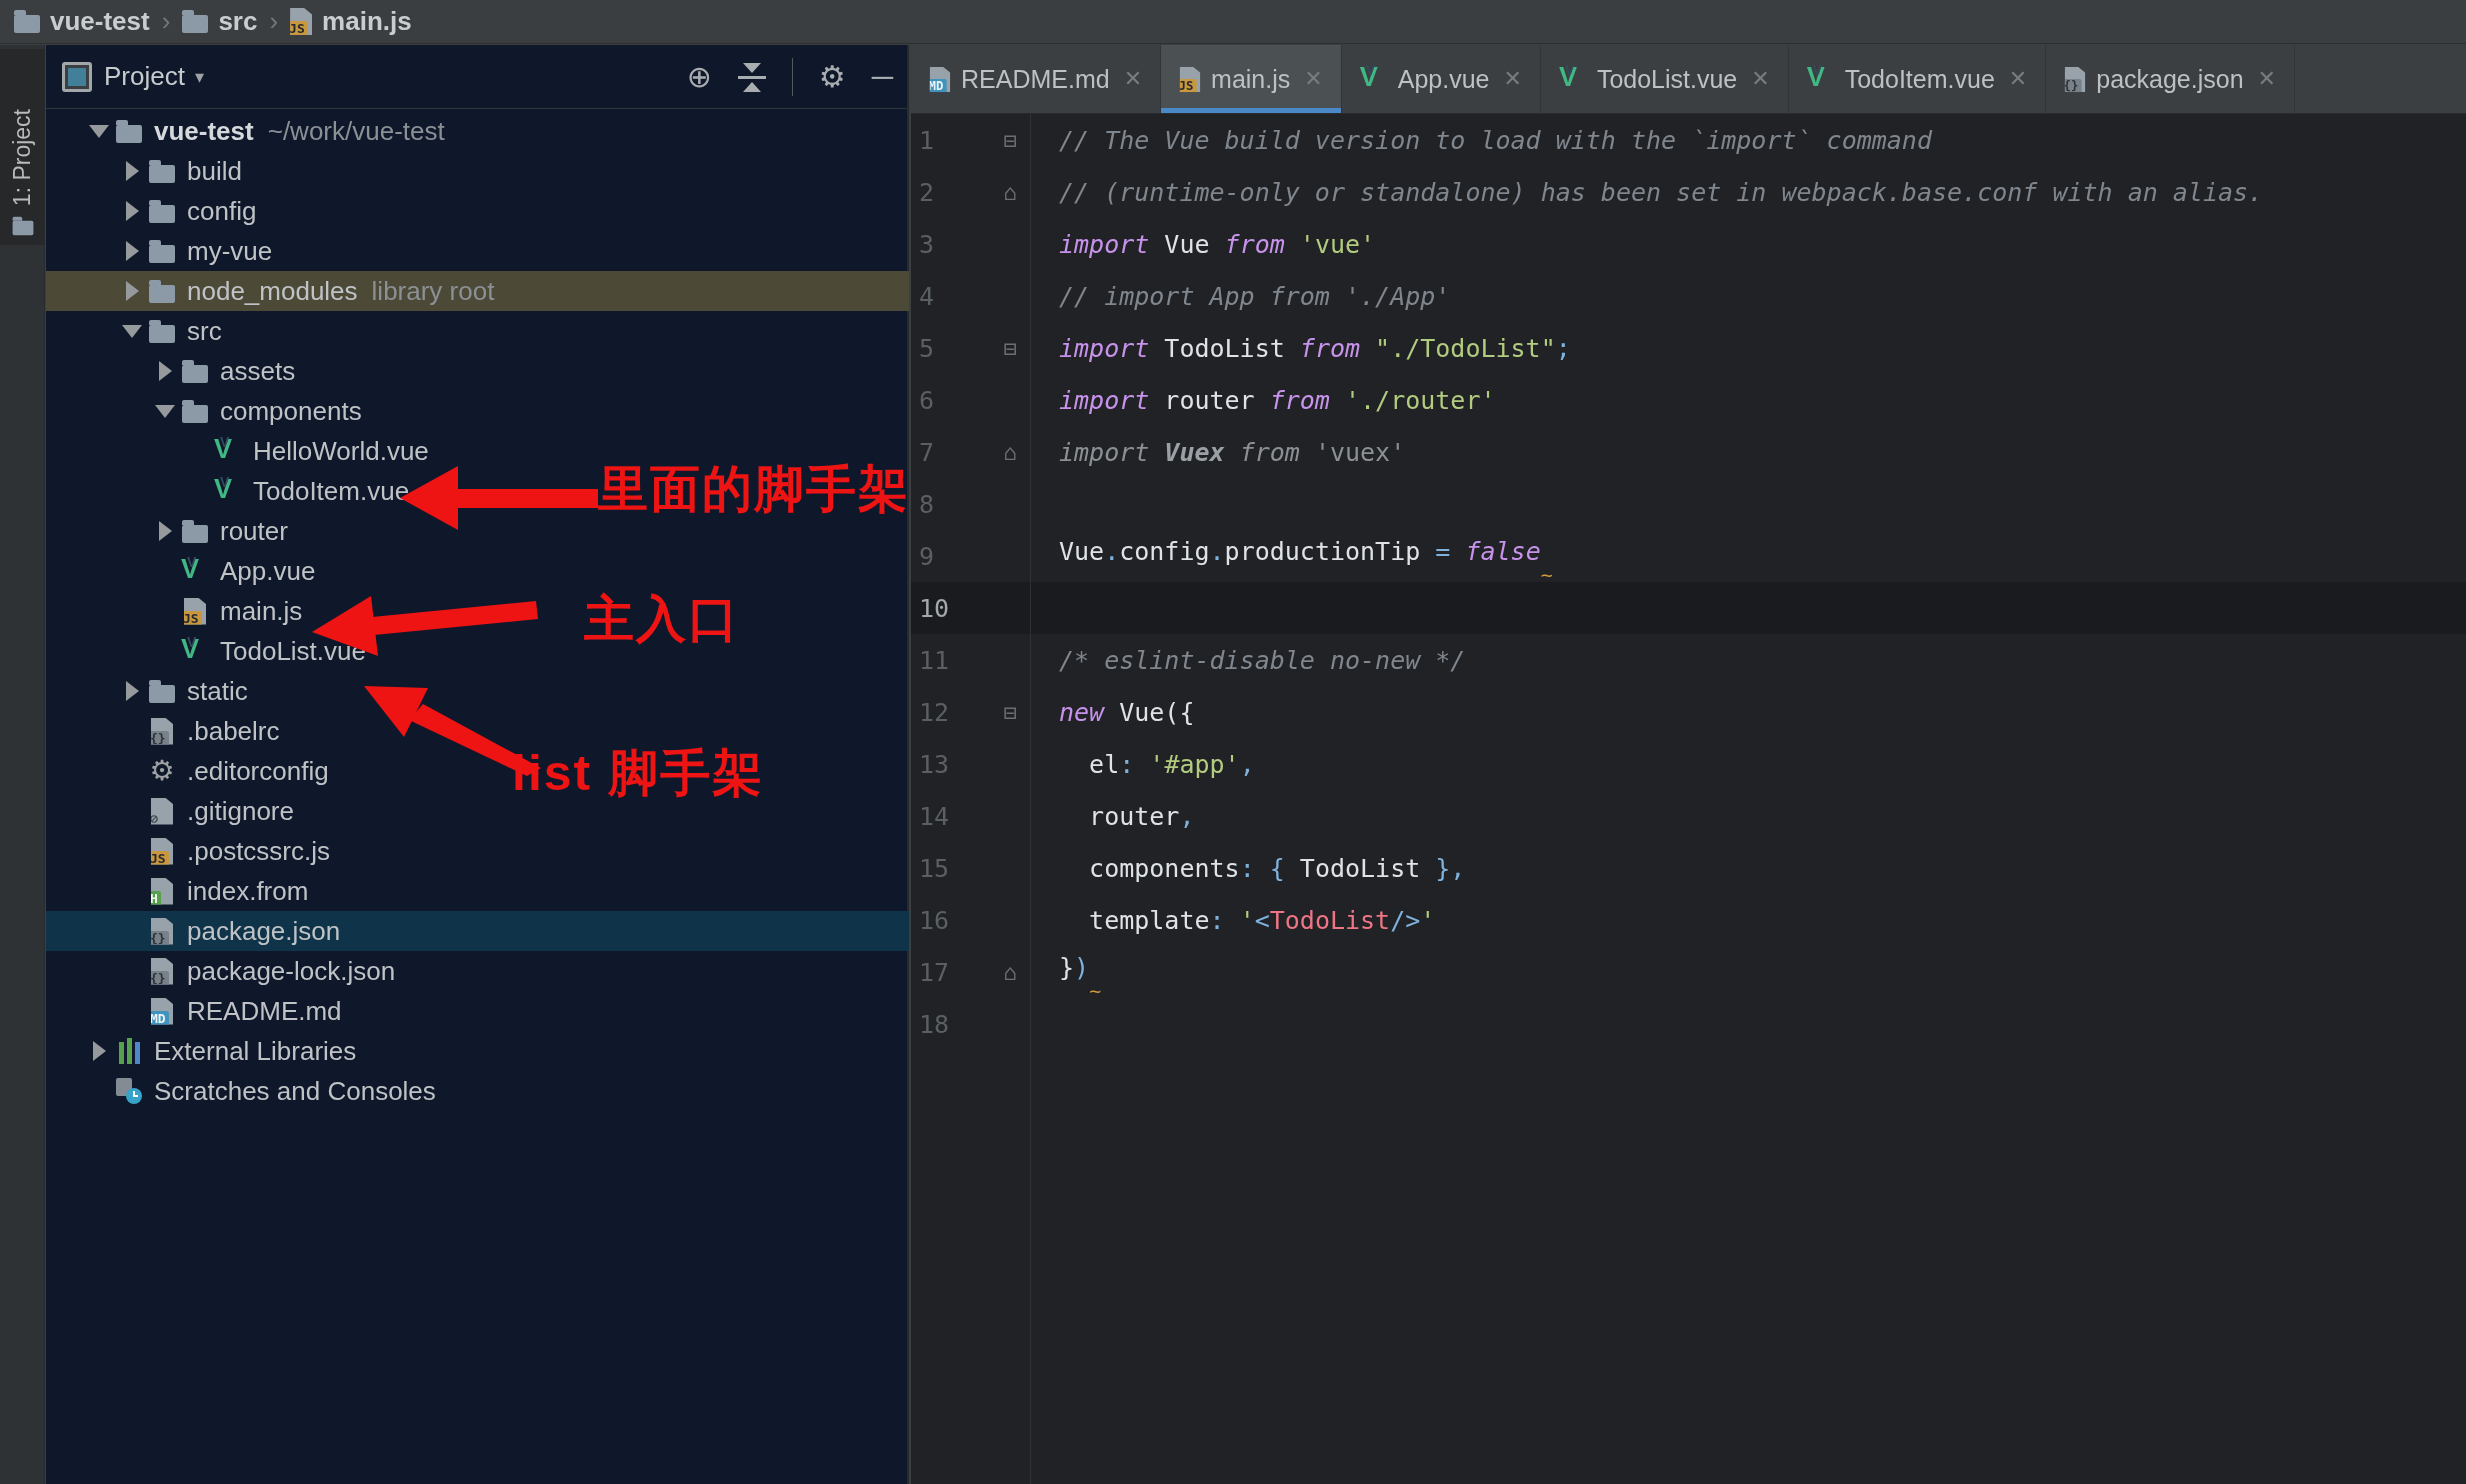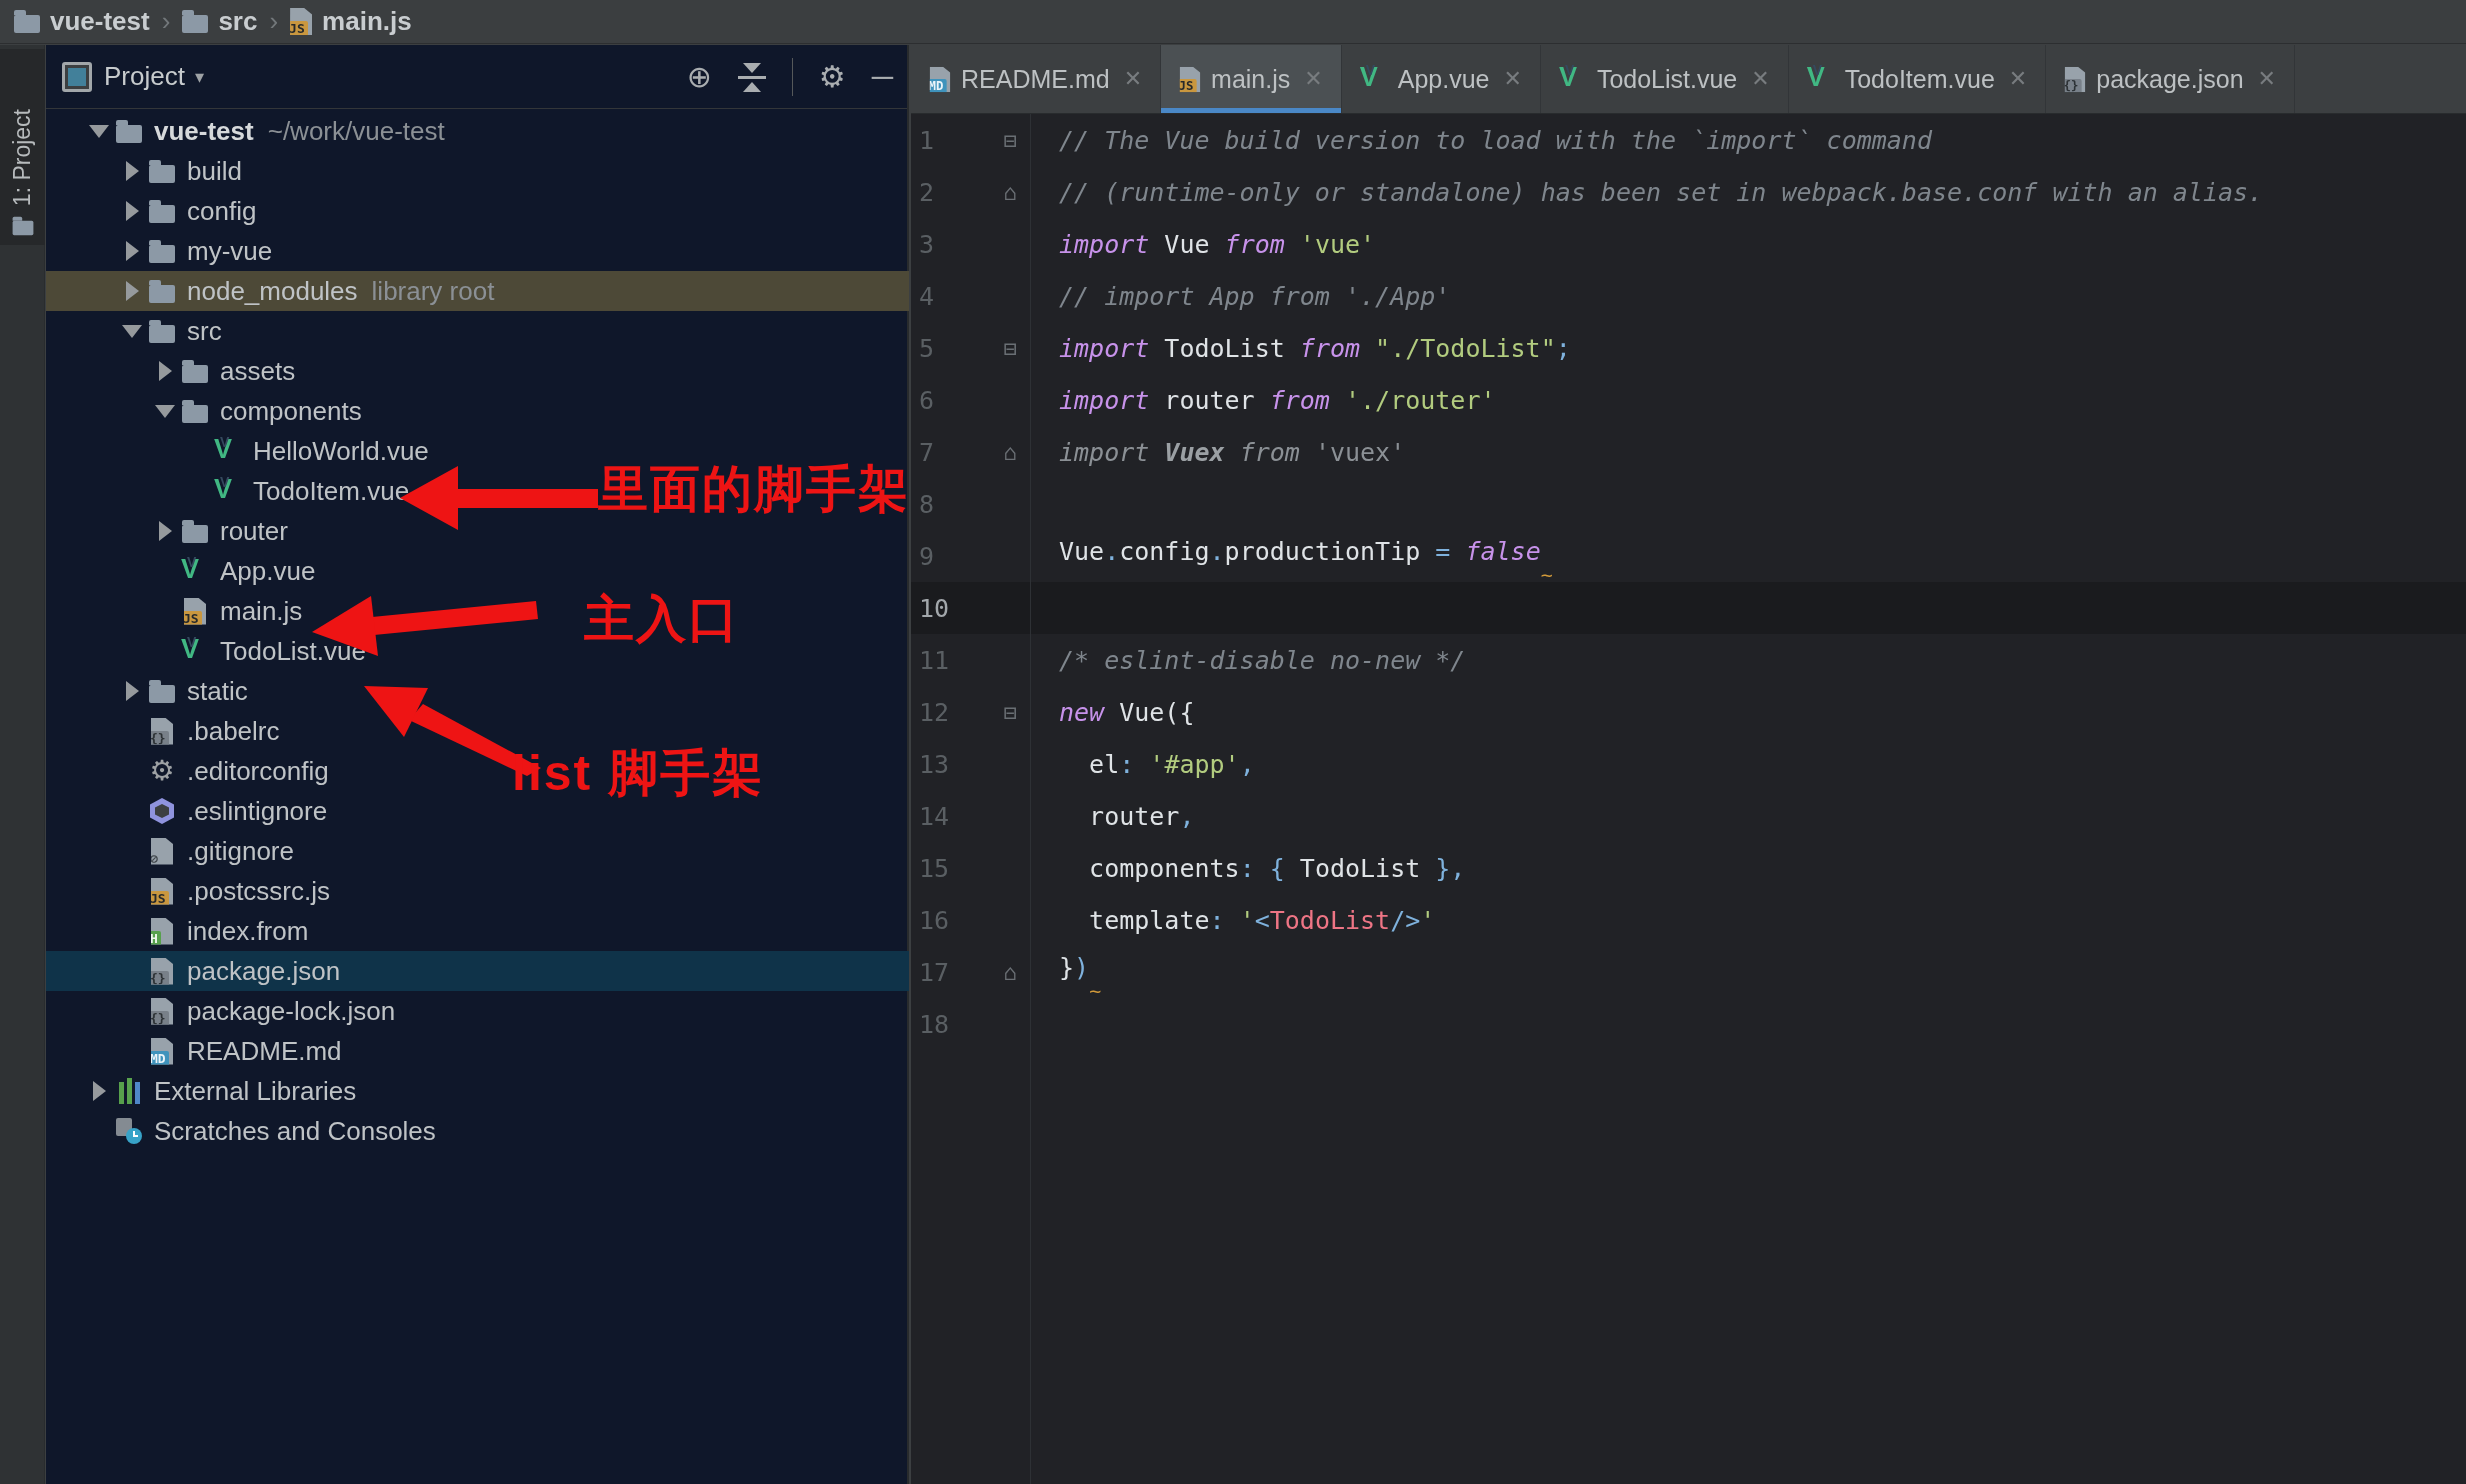--- a/index.html
+++ b/index.html
@@ -326,27 +326,20 @@
           </span>
         </span>
         <span class="tw-label">.babelrc</span>
       </div>
       <div class="tree-row" style="padding-left: 73px;">
         <span class="tw-arrow"></span>
         <span class="tw-icon">
           <span class="i-gear">⚙</span>
         </span>
         <span class="tw-label">.editorconfig</span>
-      </div>
-      <div class="tree-row" style="padding-left: 73px;">
-        <span class="tw-arrow"></span>
-        <span class="tw-icon">
-          <span class="i-eslint"></span>
-        </span>
-        <span class="tw-label">.eslintignore</span>
       </div>
       <div class="tree-row" style="padding-left: 73px;">
         <span class="tw-arrow"></span>
         <span class="tw-icon">
           <span class="i-doc">
             <span class="badge badge-git">⊘</span>
           </span>
         </span>
         <span class="tw-label">.gitignore</span>
       </div>

